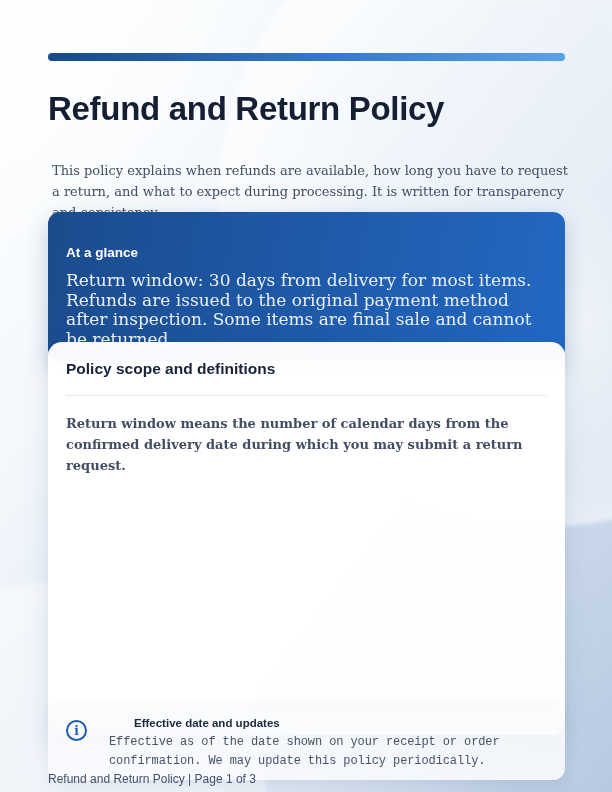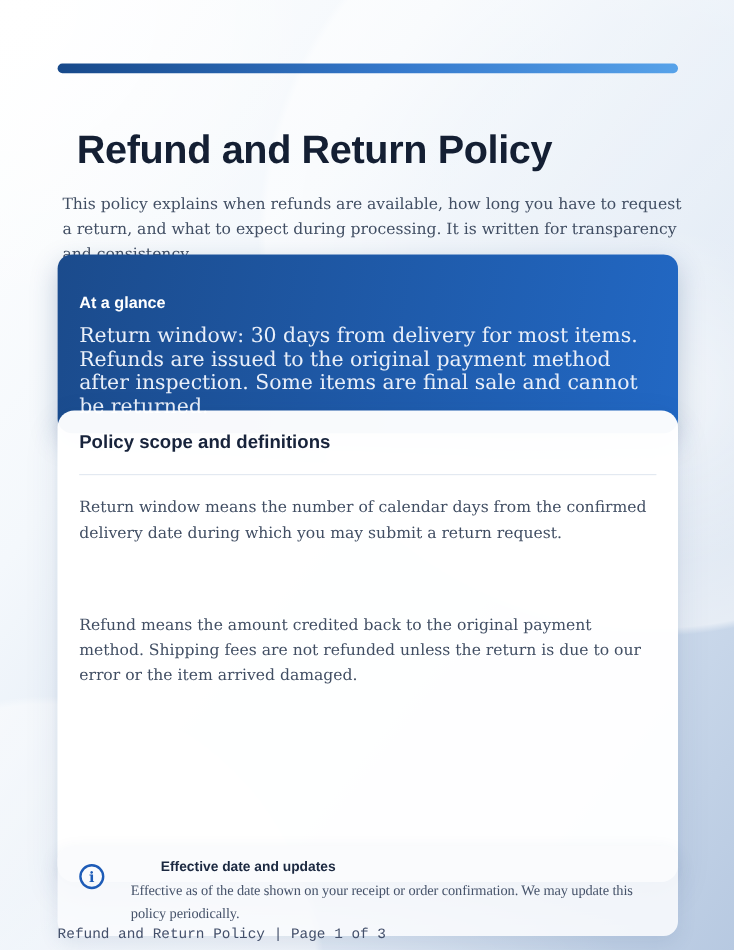--- a/index.html
+++ b/index.html
@@ -12,77 +12,76 @@
       radial-gradient(circle 140px at 555px 330px, rgba(255,255,255,0.55) 0%, rgba(255,255,255,0) 100%),
       radial-gradient(circle 230px at 40px 810px, rgba(255,255,255,0.45) 0%, rgba(255,255,255,0.45) 97%, rgba(255,255,255,0) 100%),
       radial-gradient(ellipse 420px 150px at 38% 103%, rgba(255,255,255,0.40) 0%, rgba(255,255,255,0) 70%),
       linear-gradient(128deg,#ffffff 0%,#f4f8fc 30%,#dbe6f3 62%,#b7c9e1 100%);
   }
   .col{position:absolute;left:48px;width:517px;}
 
   .accent-bar{top:53px;height:8px;border-radius:4px;
     background:linear-gradient(90deg,#17498a 0%,#3579cc 55%,#57a2e9 100%);}
 
-  .page-title{top:90px;margin:16px;font-size:33px;font-weight:700;color:#141f33;
+  .page-title{top:90px;margin:0;font-size:33px;font-weight:700;color:#141f33;
     letter-spacing:-0.3px;line-height:1.15;}
 
   .intro{top:156px;margin:4px;font-family:"DejaVu Serif",serif;font-size:13px;
     line-height:21px;color:#414e63;}
 
   .glance{top:212px;box-sizing:border-box;min-height:105px;border-radius:12px;
     padding:33px 18px 12px;color:#fff;
     background:linear-gradient(100deg,#1b4b8c 0%,#2268c4 100%);
     box-shadow:0 8px 22px rgba(27,62,115,0.25);}
   .glance h2{margin:0 0 11px;font-size:13.5px;font-weight:700;color:#ffffff;}
   .glance p{margin:0;font-family:"DejaVu Serif",serif;font-size:17px;
     line-height:19.5px;color:#e9eff9;}
 
   .card{top:342px;box-sizing:border-box;height:393px;border-radius:14px;
     background:rgba(255,255,255,0.97);padding:16px 18px 0;overflow:hidden;
     box-shadow:0 10px 28px rgba(40,72,120,0.10),0 2px 6px rgba(40,72,120,0.06);}
   .card h2{margin:2px 0 17px;font-size:15.5px;font-weight:700;color:#17233b;}
   .card .divider{border:none;border-top:1px solid #e3e9f1;margin:0 0 17px;}
   .card p{margin:0 0 16px;font-family:"DejaVu Serif",serif;font-size:13px;
     line-height:21px;color:#414e63;}
-  .card p.spaced{margin-bottom:56px;}
+  .card p.spaced{margin-bottom:16px;font-weight:bold;}
 
   .notice{top:705px;box-sizing:border-box;min-height:62px;border-radius:12px;
     background:rgba(249,251,253,0.88);padding:12px 18px 10px;
     display:flex;align-items:flex-start;
     box-shadow:0 6px 16px rgba(50,80,130,0.10);}
   .notice .icon-wrap{flex:0 0 auto;margin:3px 22px 0 0;width:17px;height:17px;
     border:2px solid #1e5cb7;border-radius:50%;color:#1e5cb7;
     display:flex;align-items:center;justify-content:center;
     font-family:"DejaVu Serif",serif;font-size:12px;font-weight:700;line-height:1;}
   .notice h3{margin:0 0 4px;font-size:11.5px;font-weight:700;color:#1b2840;padding-left:25px;}
-  .notice p{margin:0;font-family:Liberation Serif, serif;font-size:12px;
+  .notice p{margin:0;font-family:Liberation Mono, monospace;font-size:12px;
     letter-spacing:-0.1px;line-height:18.5px;color:#46536a;}
 
-  .footer{top:772px;margin:0;font-family:Liberation Mono, monospace;font-size:12px;
+  .footer{top:772px;margin:0;font-family:Liberation Sans, sans-serif;font-size:12px;
     color:#44506b;}
 </style>
 </head>
 <body>
 
 <div class="col accent-bar"></div>
 
 <h1 class="col page-title">Refund and Return Policy</h1>
 
 <p class="col intro">This policy explains when refunds are available, how long you have to request a return, and what to expect during processing. It is written for transparency and consistency.</p>
 
 <section class="col glance">
   <h2>At a glance</h2>
   <p>Return window: 30 days from delivery for most items. Refunds are issued to the original payment method after inspection. Some items are final sale and cannot be returned.</p>
 </section>
 
 <section class="col card">
   <h2>Policy scope and definitions</h2>
   <hr class="divider">
   <p class="spaced">Return window means the number of calendar days from the confirmed delivery date during which you may submit a return request.</p>
-  <p>Refund means the amount credited back to the original payment method. Shipping fees are not refunded unless the return is due to our error or the item arrived damaged.</p>
 </section>
 
 <section class="col notice">
   <span class="icon-wrap">i</span>
   <div class="notice-text">
     <h3>Effective date and updates</h3>
     <p>Effective as of the date shown on your receipt or order confirmation. We may update this policy periodically.</p>
   </div>
 </section>
 

